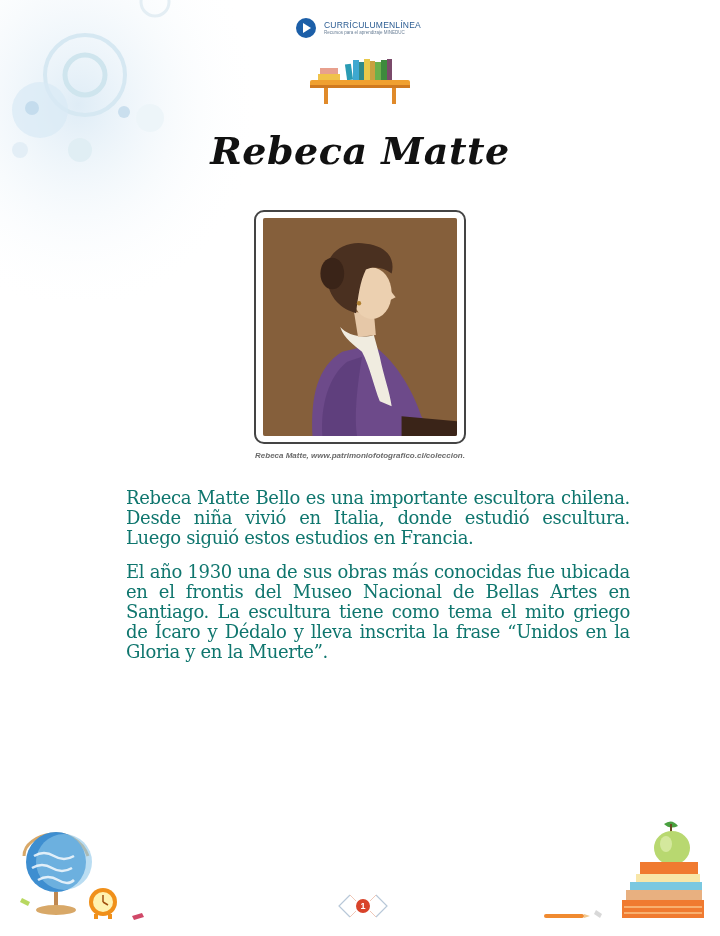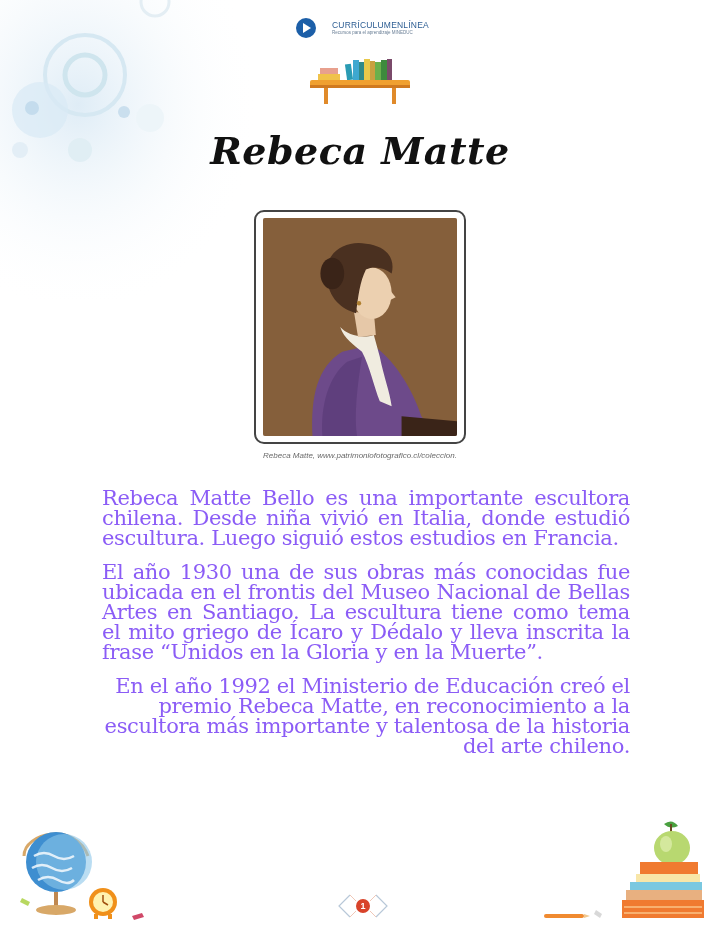--- a/index.html
+++ b/index.html
@@ -1,43 +1,43 @@
 <!DOCTYPE html>
 <html><head>
 <meta charset="utf-8">
 <style>
   * { margin: 0; padding: 0; box-sizing: border-box; }
   html, body { width: 720px; height: 936px; background: #ffffff; overflow: hidden; }
   body { position: relative; font-family: "DejaVu Serif", "Liberation Serif", serif; }
 
   .bg-deco { position: absolute; left: 0; top: 0; width: 260px; height: 300px; pointer-events: none; }
 
-  .logo { position: absolute; left: 296px; top: 18px; display: flex; align-items: center; gap: 16px; }
+  .logo { position: absolute; left: 296px; top: 18px; display: flex; align-items: center; gap: 8px; }
   .logo-mark { width: 20px; height: 20px; border-radius: 50%; background: #1c5fa8; position: relative; }
   .logo-mark::after { content: ""; position: absolute; left: 7px; top: 5px; border-left: 8px solid #fff; border-top: 5px solid transparent; border-bottom: 5px solid transparent; }
   .logo-text { display: flex; flex-direction: column; line-height: 1; }
   .logo-name { font-family: "Liberation Sans", sans-serif; font-size: 8.5px; color: #2c5d93; letter-spacing: 0.2px; }
   .logo-sub { font-family: "Liberation Sans", sans-serif; font-size: 4.5px; color: #6a7f96; margin-top: 2px; }
 
   .shelf { position: absolute; left: 308px; top: 56px; width: 104px; height: 52px; }
 
   .title { position: absolute; left: 0; width: 720px; top: 128px; text-align: center;
            font-family: "DejaVu Serif", serif; font-style: italic; font-size: 38px; color: #111; letter-spacing: 0.5px; }
 
   .photo-frame { position: absolute; left: 254px; top: 210px; width: 212px; height: 234px;
                  border: 2px solid #444; border-radius: 10px; background: #fff; padding: 6px 7px; }
   .photo { width: 100%; height: 100%; border-radius: 2px; overflow: hidden; }
 
   .caption { position: absolute; left: 0; width: 720px; top: 451px; text-align: center;
-             font-family: "Liberation Sans", sans-serif; font-style: italic; font-weight: normal;
+             font-family: "Liberation Sans", sans-serif; font-style: italic; font-weight: bold;
              font-size: 8px; color: #6a6a6a; }
 
   .body-text { position: absolute; left: 102px; width: 528px; top: 488px; }
-  .body-text p { font-family: "DejaVu Serif", serif; font-size: 21px; line-height: 20.2px; color: #8b5cf6;
-                 text-align: justify; margin-bottom: 13px; letter-spacing: -0.35px; }
+  .body-text p { font-family: "DejaVu Serif", serif; font-size: 18px; line-height: 20.2px; color: #0f766e;
+                 text-align: justify; margin-bottom: 13px; letter-spacing: -0.35px; margin-left: 24px; }
   .body-text p:nth-child(3) { text-align: right; }
 
   .deco-left { position: absolute; left: 14px; top: 826px; width: 150px; height: 100px; }
   .deco-right { position: absolute; left: 540px; top: 818px; width: 176px; height: 112px; }
 
   .page-num { position: absolute; left: 337px; top: 893px; width: 52px; height: 26px; }
   .page-num-badge { position: absolute; left: 19px; top: 6px; width: 14px; height: 14px; border-radius: 50%;
                     background: #d8432a; color: #fff; font-family: "Liberation Sans", sans-serif; font-weight: bold;
                     font-size: 9px; line-height: 14px; text-align: center; }
 </style>
@@ -110,21 +110,20 @@
     <ellipse cx="70" cy="56" rx="12" ry="16" fill="#3a2418"></ellipse>
     <circle cx="97" cy="86" r="2.2" fill="#b08030"></circle>
   </svg>
 </div>
 
 <div class="caption">Rebeca Matte, www.patrimoniofotografico.cl/coleccion.</div>
 
 <div class="body-text">
   <p>Rebeca Matte Bello es una importante escultora chilena. Desde niña vivió en Italia, donde estudió escultura. Luego siguió estos estudios en Francia.</p>
   <p>El año 1930 una de sus obras más conocidas fue ubicada en el frontis del Museo Nacional de Bellas Artes en Santiago. La escultura tiene como tema el mito griego de Ícaro y Dédalo y lleva inscrita la frase “Unidos en la Gloria y en la Muerte”.</p>
-  <p>En el año 1992 el Ministerio de Educación creó el premio Rebeca Matte, en reconocimiento a la escultora más importante y talentosa de la historia del arte chileno.</p>
 </div>
 
 <svg class="deco-left" viewBox="0 0 150 100">
   <path d="M10 30 C10 6 62 -4 74 30" fill="none" stroke="#d8a868" stroke-width="3"></path>
   <circle cx="42" cy="36" r="30" fill="#3e8ed0"></circle>
   <circle cx="50" cy="36" r="28" fill="#8cc6ea" opacity="0.6"></circle>
   <path d="M20 30 q10 -6 20 0 t20 0" stroke="#ffffff" stroke-width="2.5" fill="none" opacity="0.8"></path>
   <path d="M18 42 q10 -6 20 0 t20 0" stroke="#ffffff" stroke-width="2.5" fill="none" opacity="0.8"></path>
   <path d="M24 54 q10 -6 20 0 t16 0" stroke="#ffffff" stroke-width="2.5" fill="none" opacity="0.8"></path>
   <rect x="40" y="66" width="4" height="14" fill="#c08850"></rect>

